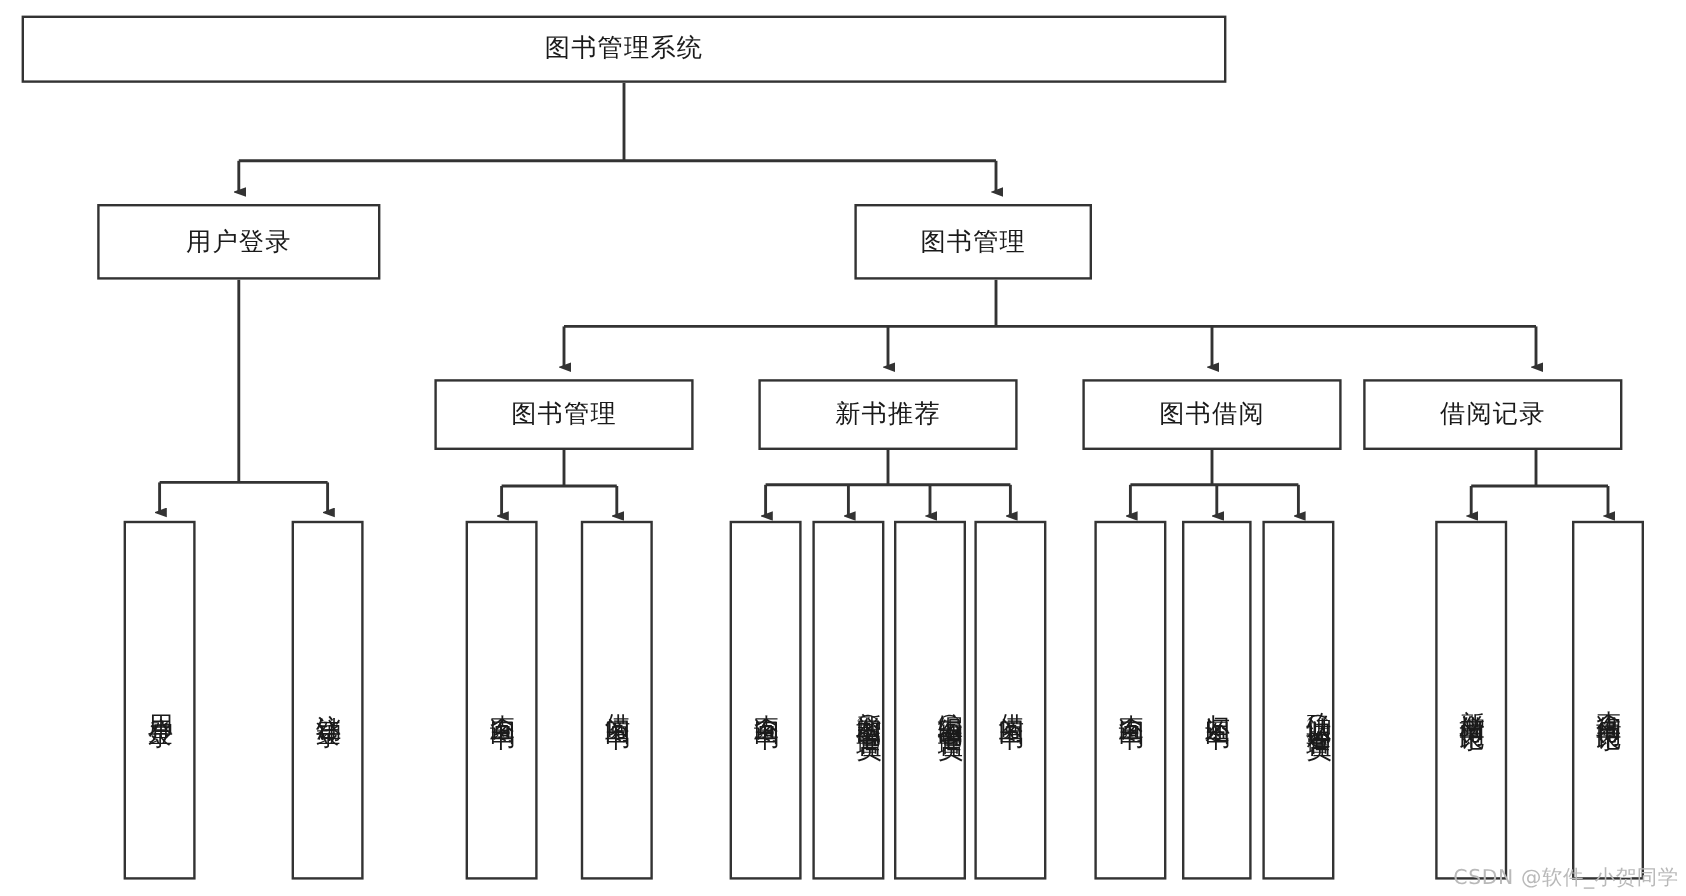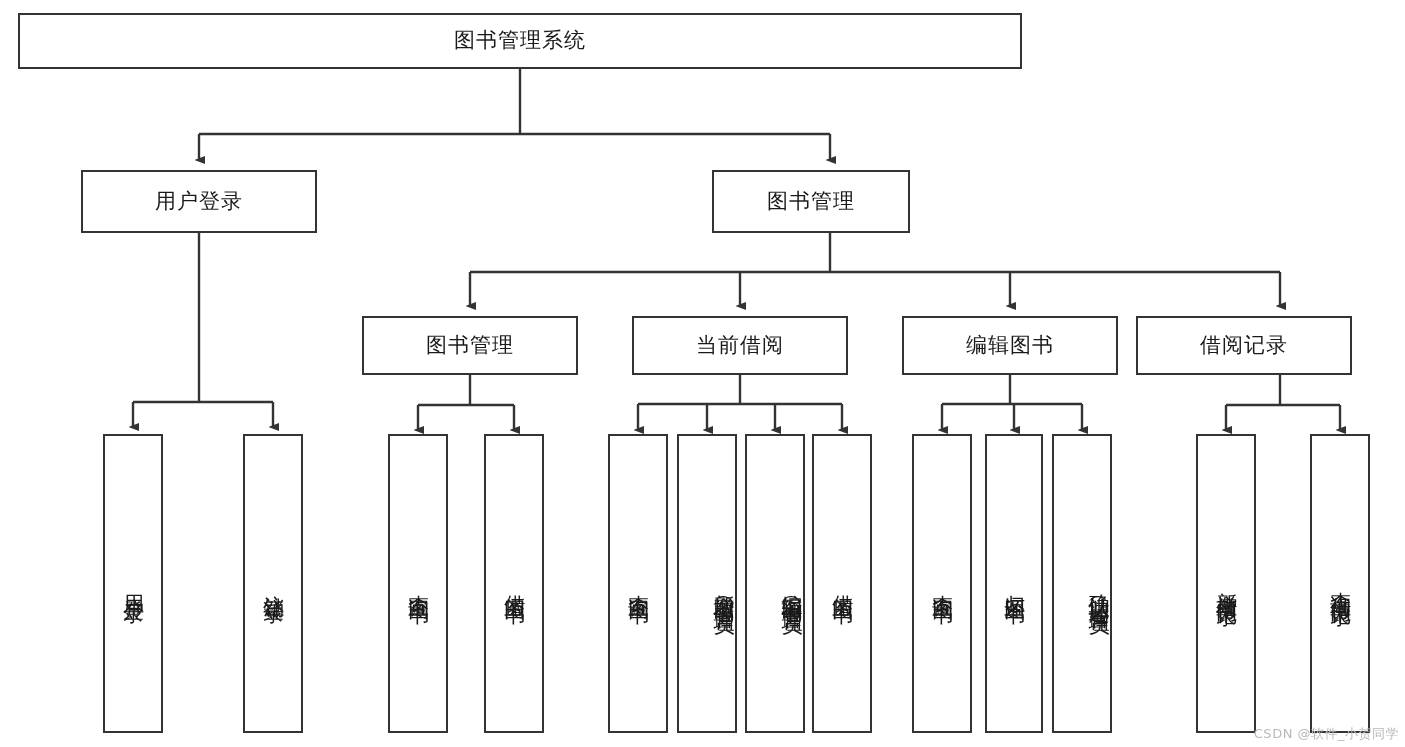--- a/index.html
+++ b/index.html
@@ -54,21 +54,21 @@
     left: 0;
     top: 0;
     width: 1405px;
     height: 747px;
     pointer-events: none;
   }
   .watermark {
     position: absolute;
     right: 6px;
     bottom: 4px;
-    font-size: 13px;
+    font-size: 17px;
     color: #b9b9b9;
     letter-spacing: 0.5px;
     white-space: nowrap;
   }
 </style>
 </head>
 <body>
 
 <div id="canvas">
 
@@ -130,24 +130,24 @@
     <span class="label">用户登录</span>
   </div>
   <div class="node horiz" style="left:712px; top:170px; width:198px; height:63px;">
     <span class="label">图书管理</span>
   </div>
 
   <div class="node horiz" style="left:362px; top:316px; width:216px; height:59px;">
     <span class="label">图书管理</span>
   </div>
   <div class="node horiz" style="left:632px; top:316px; width:216px; height:59px;">
-    <span class="label">当前借阅</span>
+    <span class="label">新书推荐</span>
   </div>
   <div class="node horiz" style="left:902px; top:316px; width:216px; height:59px;">
-    <span class="label">编辑图书</span>
+    <span class="label">图书借阅</span>
   </div>
   <div class="node horiz" style="left:1136px; top:316px; width:216px; height:59px;">
     <span class="label">借阅记录</span>
   </div>
 
   <div class="node vert midpad" style="left:103px; top:434px; width:60px; height:299px;">
     <span class="label">用户登录</span>
   </div>
   <div class="node vert midpad" style="left:243px; top:434px; width:60px; height:299px;">
     <span class="label">注销登录</span>

